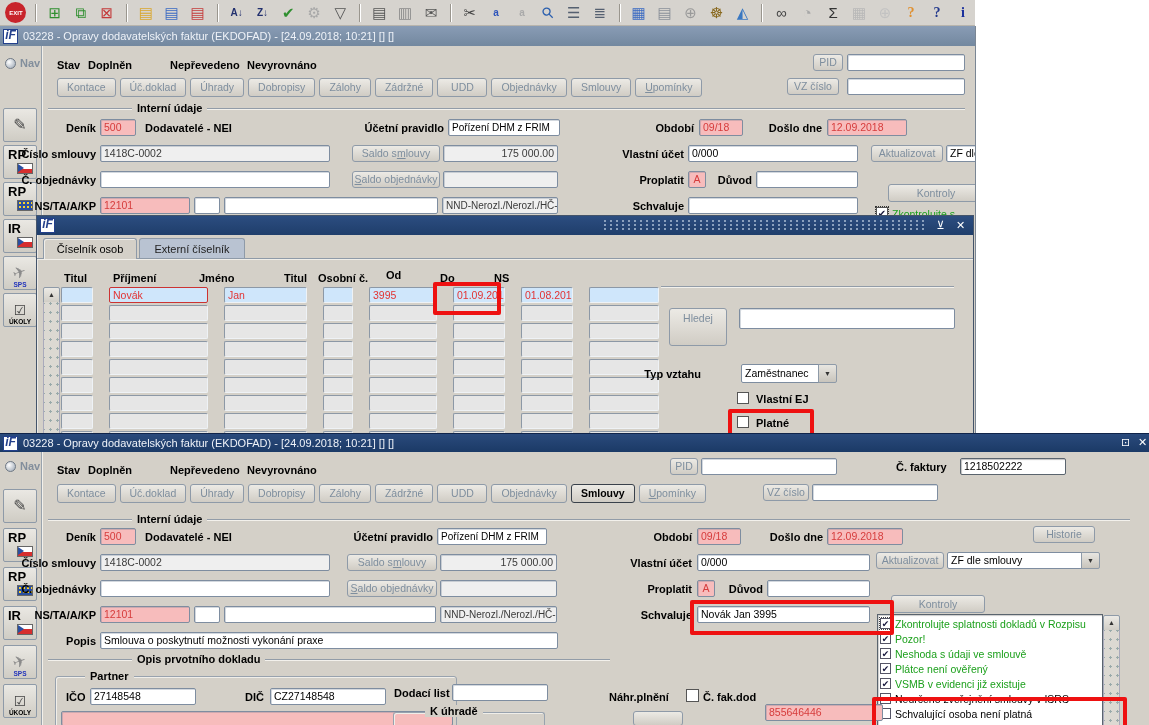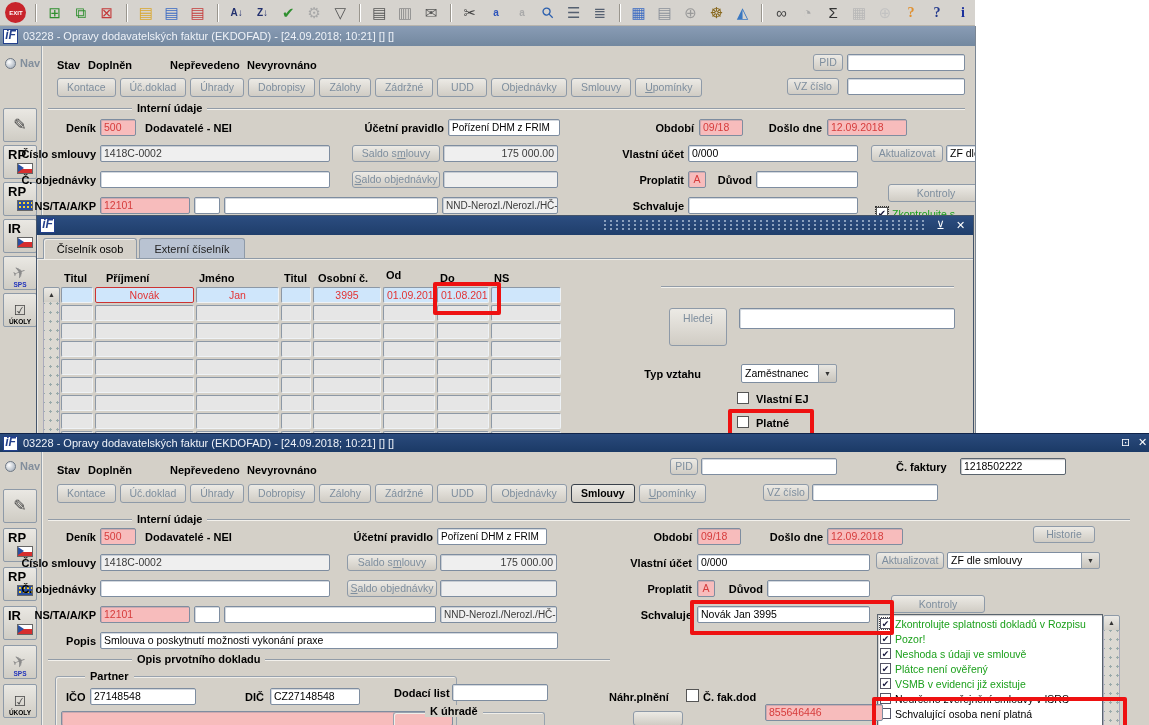--- a/index.html
+++ b/index.html
@@ -75,21 +75,21 @@
   .ic-sps .slabel{color:#2233bb;} .ic-ukoly .slabel{color:#000;}
   .ic-sps .glyph{color:#8a8a8a;transform:rotate(-20deg);} .ic-ukoly .glyph{font-size:14px;}
   
   .tab{position:absolute;height:21px;border:1px solid #8e9aa8;border-bottom:none;border-radius:3px 3px 0 0;
        text-align:center;line-height:20px;box-sizing:border-box;cursor:default;}
   .tab.on{background:#d4d0c8;z-index:2;box-shadow:inset 1px 1px 0 #f0eee9;}
   .tab.off{background:#b9c3d2;color:#222;}
   .tabline{position:absolute;height:1px;background:#f0eee9;box-shadow:0 -1px 0 #8e9aa8;}
   .thdr{position:absolute;font-weight:bold;white-space:nowrap;}
   .ttbl{position:absolute;display:flex;flex-direction:column;gap:2px;}
-  .trow{display:flex;gap:2px;text-align:center;}
+  .trow{display:flex;gap:16px;}
   .cell{height:16px;border:1px solid;border-color:#8c98a6 #eef2f6 #eef2f6 #8c98a6;border-radius:2px;
         background:#e6e6e6;font-size:10.5px;line-height:14px;padding:0 3px;box-sizing:border-box;
         white-space:nowrap;overflow:hidden;}
   .filled .cell{background:#cfe6fb;color:#e23333;}
   .filled .c1{border:1px solid #cc3333;}
   .c0{width:32px;} .c1{width:99px;} .c2{width:83px;} .c3{width:30px;}
   .c4{width:68px;} .c5{width:52px;} .c6{width:52px;} .c7{width:70px;}
   .sarrow{position:absolute;width:15px;height:15px;background:linear-gradient(#eceae5,#cfccc4);
           border:1px solid #8e9aa8;border-radius:2px;font-size:7px;line-height:14px;text-align:center;color:#333;}
   .strack{position:absolute;width:15px;background:#dcd9d2;border:1px solid #aab;border-top:none;
@@ -347,21 +347,21 @@
     </div>
     <span class="dots" style="left:565px;width:325px;"></span>
     <span class="wbtn" style="left:896px;">⊻</span>
     <span class="wbtn" style="left:916px;">✕</span>
 
     <span class="tab on" style="left:6px;top:22px;width:94px;">Číselník osob</span>
     <span class="tab off" style="left:102px;top:22px;width:106px;">Externí číselník</span>
     <div class="tabline" style="left:0;top:43px;width:936px;"></div>
 
     <span class="thdr" style="left:27px;top:56px;">Titul</span>
-    <span class="thdr" style="left:69px;top:56px;">Příjmení</span>
+    <span class="thdr" style="left:76px;top:56px;">Příjmení</span>
     <span class="thdr" style="left:162px;top:56px;">Jméno</span>
     <span class="thdr" style="left:247px;top:56px;">Titul</span>
     <span class="thdr" style="left:281px;top:56px;">Osobní č.</span>
     <span class="thdr" style="left:349px;top:53px;">Od</span>
     <span class="thdr" style="left:403px;top:56px;">Do</span>
     <span class="thdr" style="left:457px;top:56px;">NS</span>
 
     <span class="sarrow" style="left:6px;top:71px;">▲</span>
     <div class="strack" style="left:6px;top:86px;height:132px;"></div>
 
@@ -636,21 +636,21 @@
     <span class="fld" style="left:100px;top:198px;width:458px;">Smlouva o poskytnutí možnosti vykonání praxe</span>
 
     <div class="rule" style="left:48px;top:225px;width:562px;"></div>
     <span class="gl" style="left:132px;top:219px;">Opis prvotního dokladu</span>
 
     <div class="gbox" style="left:55px;top:242px;width:400px;height:50px;"></div>
     <span class="gl" style="left:85px;top:236px;">Partner</span>
     <span class="lbl" style="left:66px;top:257px;">IČO</span>
     <span class="fld" style="left:90px;top:254px;width:106px;">27148548</span>
     <span class="lbl" style="left:245px;top:257px;">DIČ</span>
-    <span class="fld" style="left:270px;top:254px;width:90px;">CZ27148548</span>
+    <span class="fld" style="left:270px;top:254px;width:116px;">CZ27148548</span>
     <span class="fld pink" style="left:61px;top:277px;width:392px;height:15px;"></span>
 
     <span class="lbl" style="left:394px;top:253px;">Dodací list</span>
     <span class="fld" style="left:452px;top:250px;width:96px;"></span>
     <span class="lbl" style="left:609px;top:257px;">Náhr.plnění</span>
     <span class="cb" style="left:686px;top:255px;width:13px;height:13px;"></span>
     <span class="lbl" style="left:703px;top:257px;">Č. fak.dod</span>
     <span class="fld pink" style="left:765px;top:254px;width:118px;margin-top:16px;">855646446</span>
 
     <div class="gbox" style="left:393px;top:278px;width:150px;height:14px;border-bottom:none;"></div>

